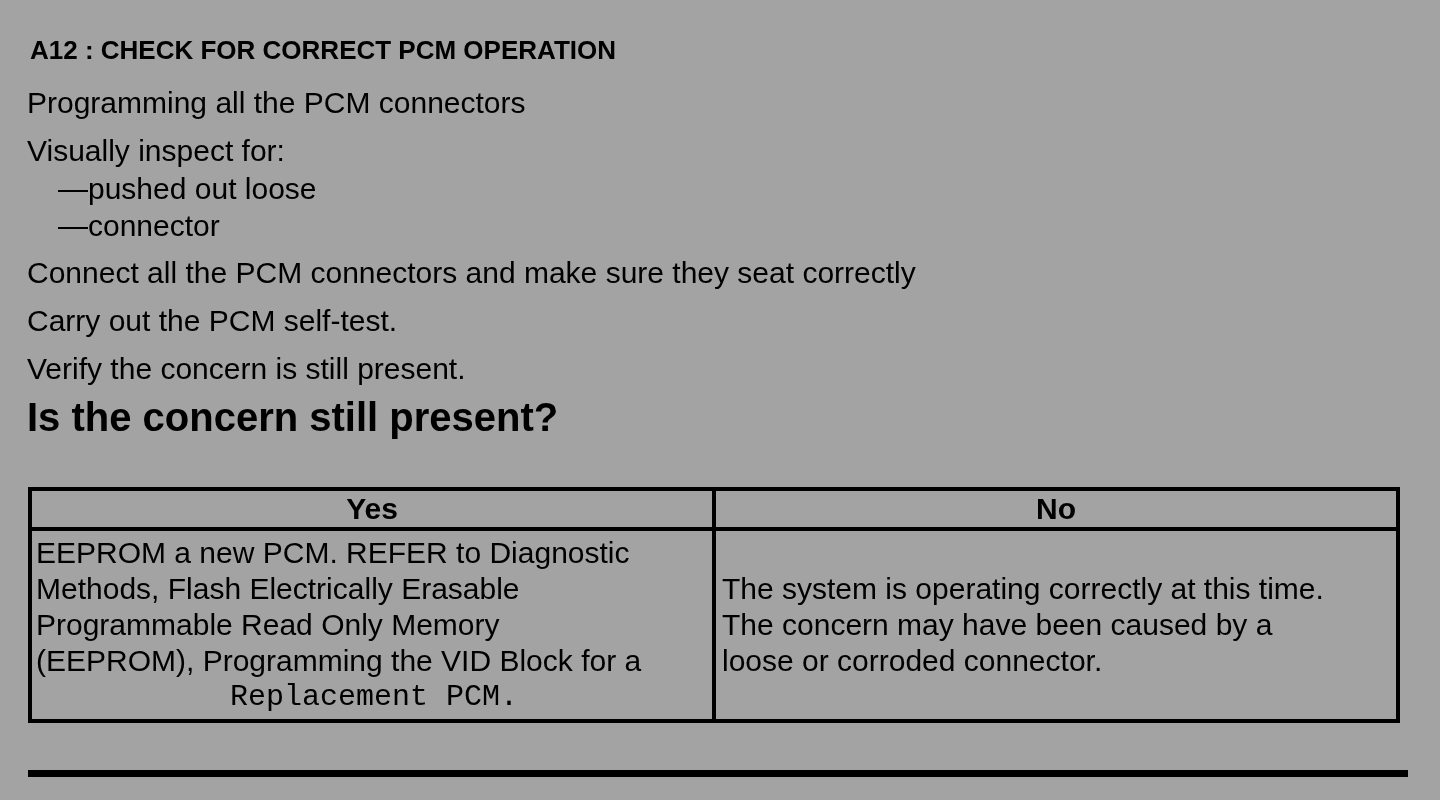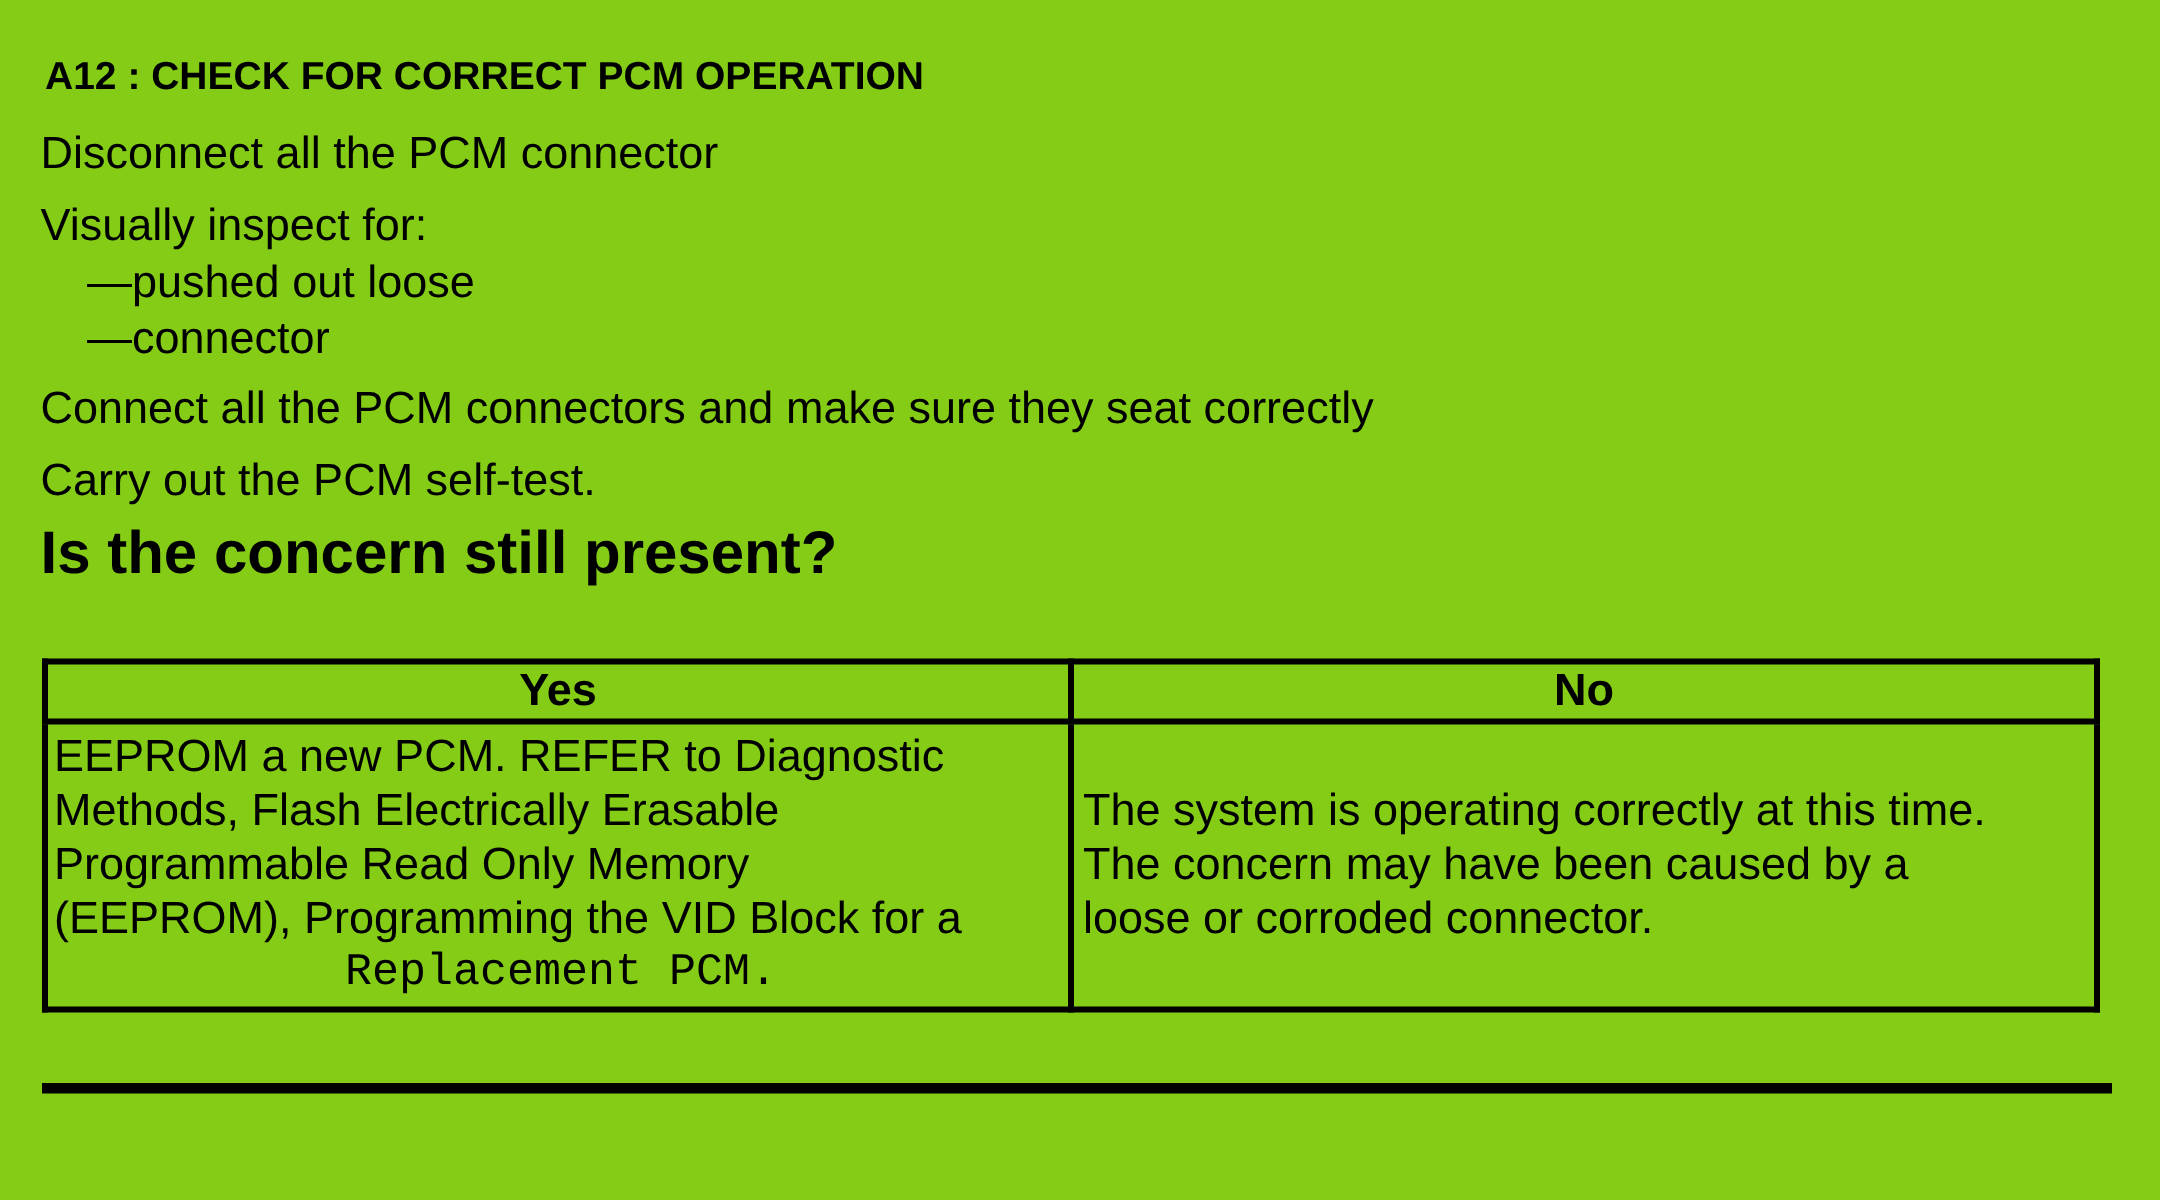--- a/index.html
+++ b/index.html
@@ -6,21 +6,21 @@
     margin: 0;
     padding: 0;
     background: #ffffff;
   }
   .page {
     position: relative;
     width: 1440px;
     height: 800px;
     box-sizing: border-box;
     padding: 35px 0 0 27px;
-    background: #84cc16;
+    background: #a3a3a3;
     color: #000000;
     font-family: "Liberation Sans", sans-serif;
     overflow: hidden;
   }
   .heading {
     font-size: 26px;
     line-height: 30px;
     font-weight: bold;
     margin: 0 0 21px 3px;
     white-space: nowrap;
@@ -81,32 +81,33 @@
     margin: 47px 0 0 1px;
   }
 </style>
 </head>
 <body>
 
 <div class="page">
 
   <div class="heading">A12 : CHECK FOR CORRECT PCM OPERATION</div>
 
-  <div class="step">Disconnect all the PCM connector</div>
+  <div class="step">Programming all the PCM connectors</div>
 
   <div class="step tight">Visually inspect for:</div>
 
   <div class="dash-item">—pushed out loose</div>
 
   <div class="dash-item last">—connector</div>
 
   <div class="step">Connect all the PCM connectors and make sure they seat correctly</div>
 
   <div class="step">Carry out the PCM self-test.</div>
 
+  <div class="step">Verify the concern is still present.</div>
 
   <div class="question">Is the concern still present?</div>
 
   <table class="results-table">
     <colgroup>
       <col style="width:684px">
       <col style="width:684px">
     </colgroup>
     <thead>
       <tr>

